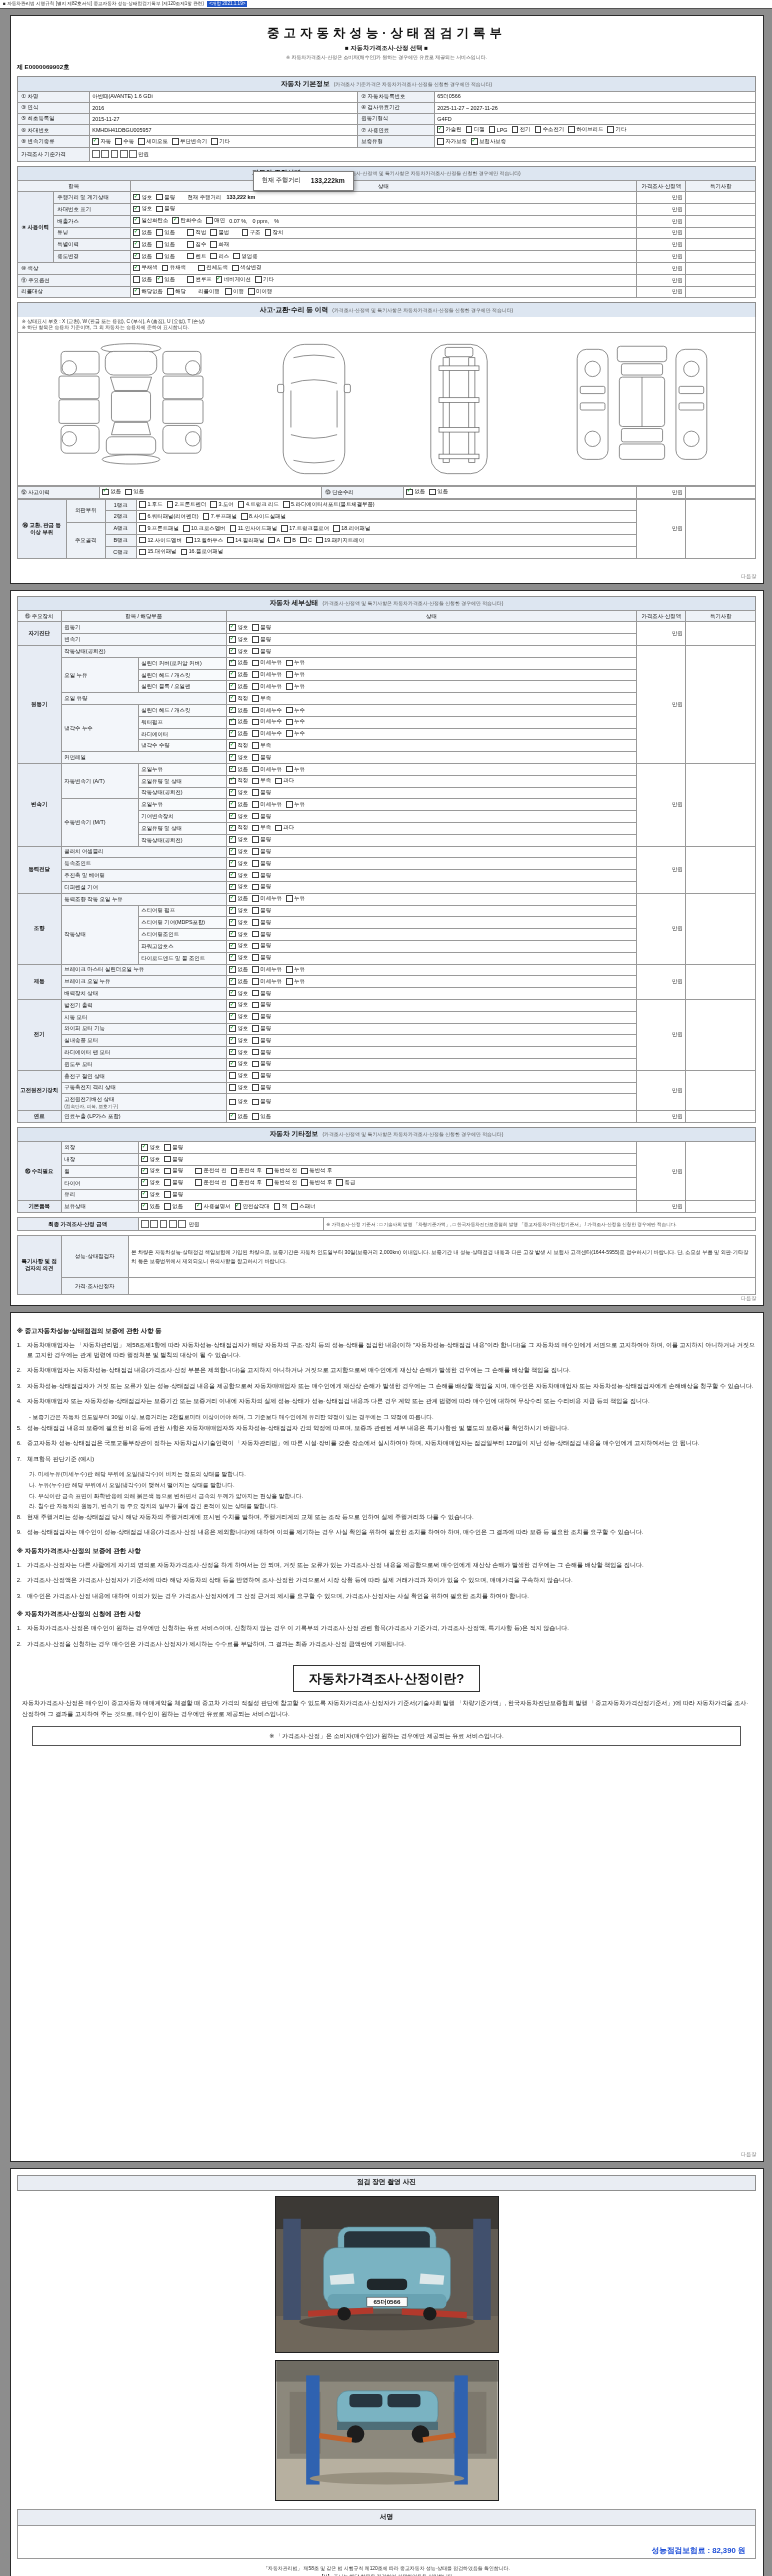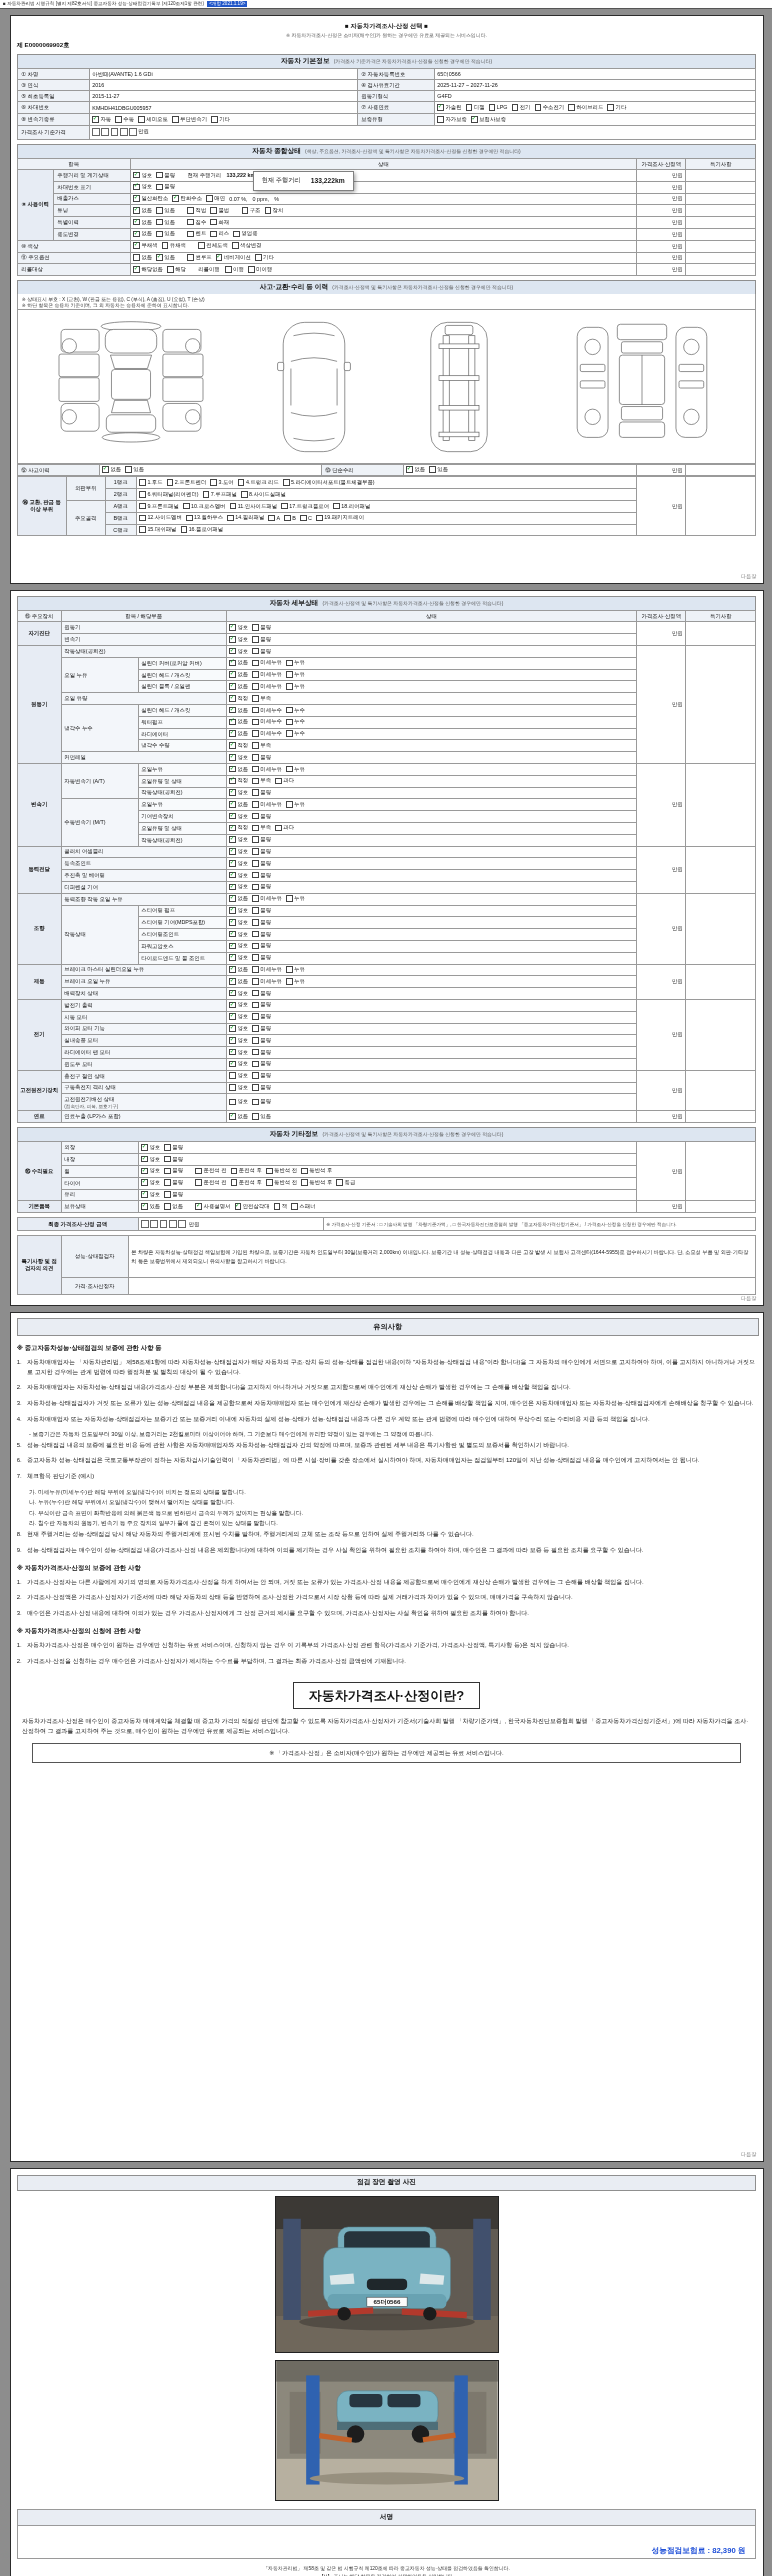--- a/index.html
+++ b/index.html
@@ -96,20 +96,21 @@
 </style>
 </head>
 <body>
 
 <div class="topstrip">
   <span>■ 자동차관리법 시행규칙 [별지 제82호서식] 중고자동차 성능·상태점검기록부 (제120조제1항 관련)</span>
   <span class="badge">&lt;개정 2021.1.19&gt;</span>
 </div>
 
 <div class="panel" style="height:569px;">
+  <div class="doc-title">중고자동차성능·상태점검기록부</div>
   <div class="sel-line">■ 자동차가격조사·산정 선택 ■</div>
   <div class="sel-note">※ 자동차가격조사·산정은 소비자(매수인)가 원하는 경우에만 유료로 제공되는 서비스입니다.</div>
   <div class="doc-no">제 E0000069902호</div>
 
   <div class="shead">
     <span>자동차 기본정보</span><small>(가격조사 기준가격은 자동차가격조사·산정을 신청한 경우에만 적습니다)</small>
   </div>
   <table>
     <colgroup>
         <col style="width:72px">
@@ -1579,21 +1580,20 @@
       <th>가격·조사산정자</th>
       <td style="height:13.4px;" class="op-text"></td>
     </tr>
   </tbody>
     </table>
 
   <div class="pager">다음장</div>
 </div>
 
 <div class="panel" style="height:850px;">
-  <div class="nbox-title">유의사항</div>
   <div id="notice-sections">
       <div class="nh">※ 중고자동차성능·상태점검의 보증에 관한 사항 등</div>
       <div class="ni">
         <span class="no">1.</span>
         <span class="nt-text">자동차매매업자는 「자동차관리법」 제58조제1항에 따라 자동차성능·상태점검자가 해당 자동차의 구조·장치 등의 성능·상태를 점검한 내용(이하 "자동차성능·상태점검 내용"이라 합니다)을 그 자동차의 매수인에게 서면으로 고지하여야 하며, 이를 고지하지 아니하거나 거짓으로 고지한 경우에는 관계 법령에 따라 행정처분 및 벌칙의 대상이 될 수 있습니다.</span>
       </div>
       <div class="ni">
         <span class="no">2.</span>
         <span class="nt-text">자동차매매업자는 자동차성능·상태점검 내용(가격조사·산정 부분은 제외합니다)을 고지하지 아니하거나 거짓으로 고지함으로써 매수인에게 재산상 손해가 발생한 경우에는 그 손해를 배상할 책임을 집니다.</span>
       </div>

